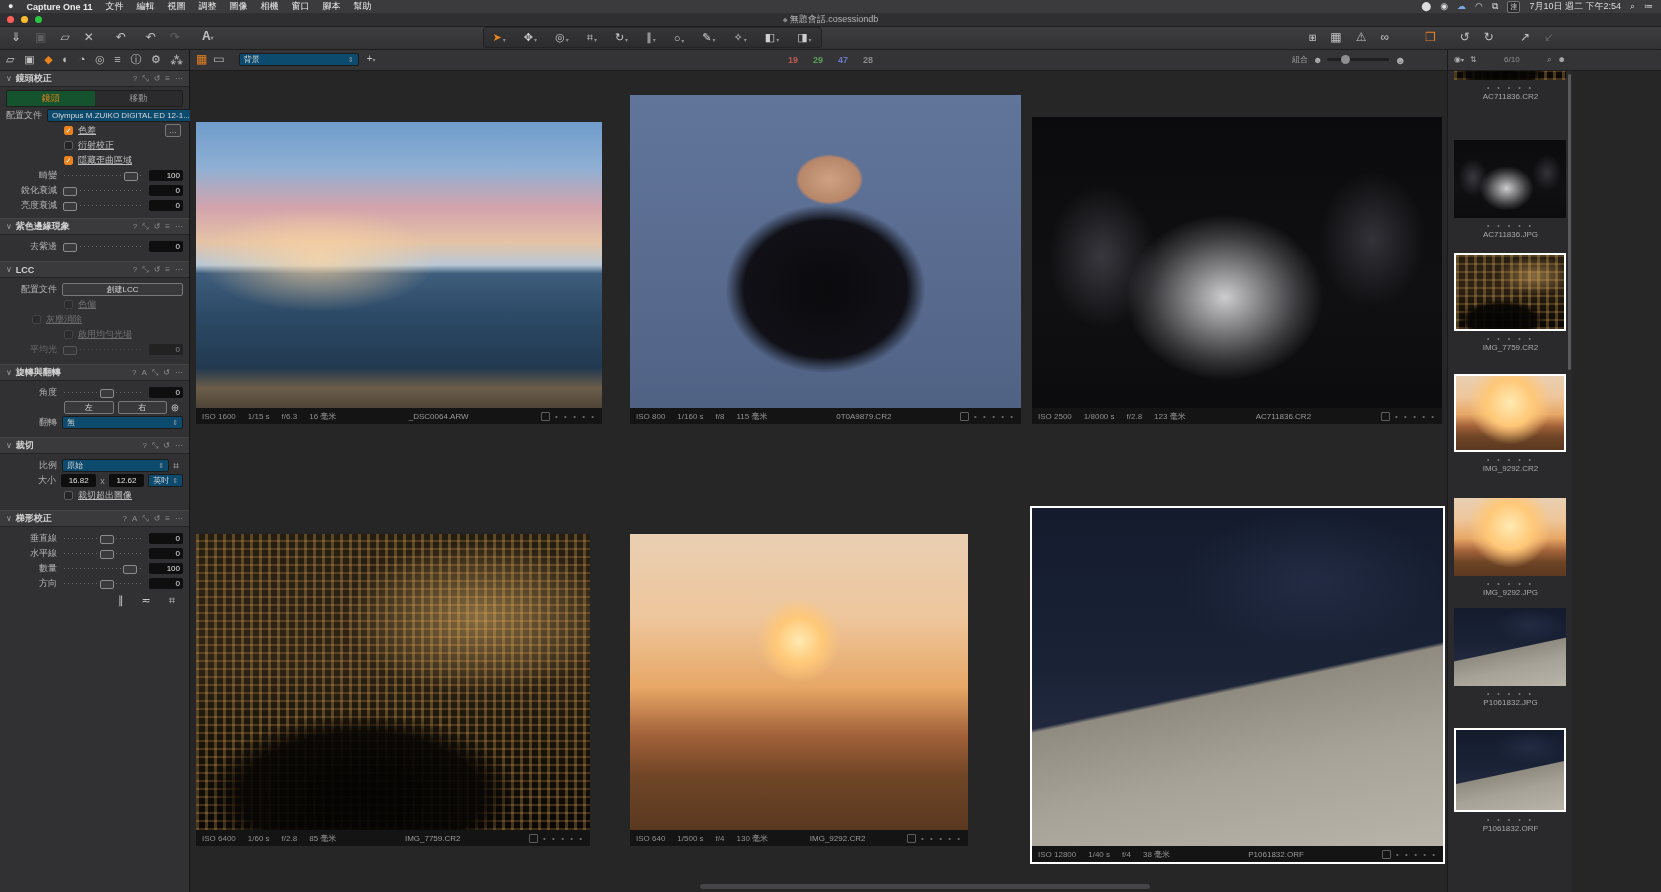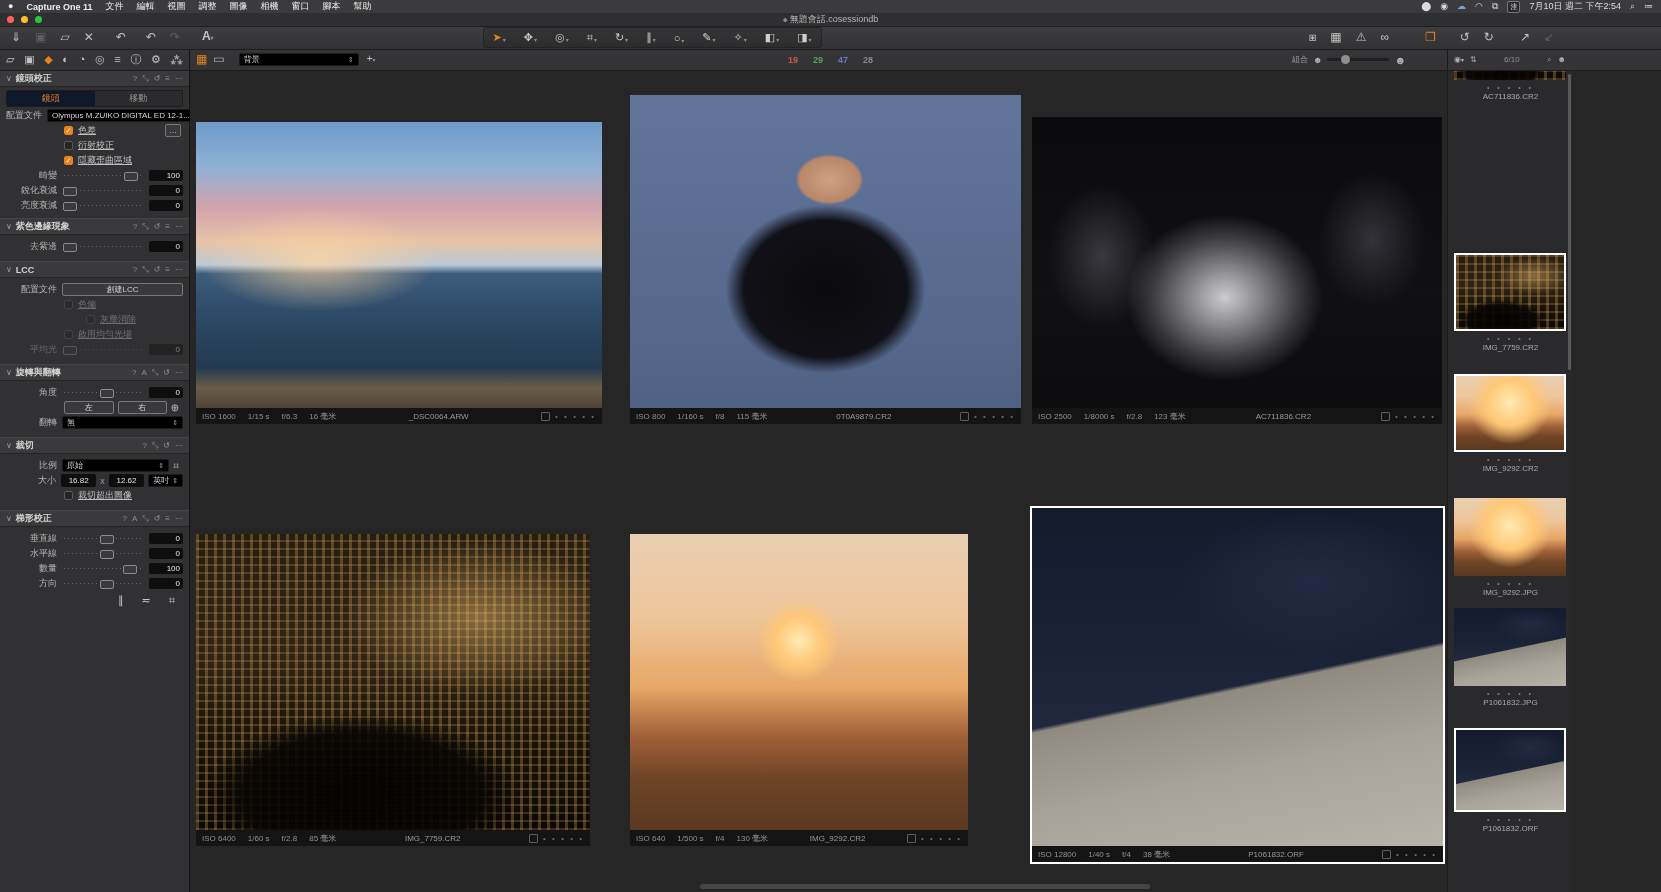--- a/index.html
+++ b/index.html
@@ -30,21 +30,21 @@
   .tool{position:relative;font-size:11px;color:#cfcfcf;padding:0 9px;}
   .tool .caret{font-size:6px;color:#8a8a8a;vertical-align:-1px;margin-left:1px;}
   .toolgroup{display:flex;align-items:center;border:1px solid #232323;border-radius:3px;
              background:rgba(0,0,0,.12);margin:0 4px;height:19px;}
   
   .subbar{top:49px;left:0;right:0;height:21px;background:#343436;border-bottom:1px solid #1c1c1c;z-index:47;}
   .lp-tabs{position:absolute;left:0;top:0;width:190px;height:21px;display:flex;align-items:center;
            justify-content:space-between;padding:0 6px;box-sizing:border-box;border-right:1px solid #161616;}
   .lp-tabs .tbi{padding:0;font-size:11px;}
   .viewtoggles{position:absolute;left:196px;top:0;height:21px;display:flex;align-items:center;gap:6px;}
-  .dd{height:13px;background:#000000;border:1px solid #1b1b1b;border-radius:2px;font-size:8px;
+  .dd{height:13px;background:#0c4a6e;border:1px solid #1b1b1b;border-radius:2px;font-size:8px;
       color:#d6d6d6;display:flex;align-items:center;padding:0 4px;box-sizing:border-box;}
   .dd .v{flex:1;overflow:hidden;white-space:nowrap;text-overflow:ellipsis;}
   .dd .st{font-size:7px;color:#9a9a9a;margin-left:3px;}
   .counts{position:absolute;left:788px;top:0;height:21px;display:flex;align-items:center;gap:15px;
           font-size:9px;font-weight:bold;}
   .zoomctl{position:absolute;left:1292px;top:0;height:21px;display:flex;align-items:center;gap:5px;
            font-size:8px;color:#9a9a9a;}
   .zslider{width:62px;height:3px;background:#1f1f1f;border-radius:2px;position:relative;}
   .zslider .zt{position:absolute;left:14px;top:-3px;width:9px;height:9px;border-radius:50%;background:#8f8f8f;}
   .fs-head{position:absolute;left:1447px;top:0;width:125px;height:21px;display:flex;align-items:center;
@@ -65,21 +65,21 @@
                  background:repeating-linear-gradient(90deg,#6a6a6a 0 1px,transparent 1px 4px);}
   .sthumb{position:absolute;top:3px;width:12px;height:7px;border:1px solid #8c8c8c;border-radius:2px;background:#3a3a3c;}
   .sval{width:34px;height:11px;background:#0e0e0e;border-radius:2px;color:#e2e2e2;font-size:8px;
         line-height:11px;text-align:right;padding-right:3px;box-sizing:border-box;margin-left:5px;}
   .cb{width:9px;height:9px;border-radius:2px;background:#242426;border:1px solid #5a5a5a;box-sizing:border-box;
       margin-right:5px;flex:none;}
   .cb.on{background:#e8821e;border-color:#e8821e;color:#fff;font-size:7px;line-height:8px;text-align:center;}
   .cbl{color:#c0c0c0;text-decoration:underline;}
   .lc-tabs{display:flex;margin:3px 6px 0 6px;height:15px;border:1px solid #1d1d1d;border-radius:2px;overflow:hidden;}
   .lc-tab{flex:1;display:flex;align-items:center;justify-content:center;font-size:9px;background:#2b2b2d;color:#9a9a9a;}
-  .lc-tab.sel{background:#0f172a;color:#e8821e;}
+  .lc-tab.sel{background:#14532d;color:#e8821e;}
   .btn-outline{height:13px;border:1px solid #787878;border-radius:2px;color:#d2d2d2;font-size:8px;
                display:flex;align-items:center;justify-content:center;background:#39393b;box-sizing:border-box;}
   .numfield{width:36px;height:13px;background:#0e0e0e;border-radius:2px;color:#e2e2e2;font-size:8px;
             line-height:13px;text-align:center;}
   .dis{opacity:.42;}
   .kbtns{display:flex;gap:18px;justify-content:flex-end;margin:4px 14px 0 0;color:#c6c6c6;font-size:11px;}
   
   .main{top:70px;left:190px;width:1257px;bottom:0;background:#262626;overflow:hidden;}
   .cell{position:absolute;}
   .cell .img{width:100%;}
@@ -336,21 +336,21 @@
       </span>
   </div>
   <div class="row" style="margin-top:5px">
     <span class="lab">配置文件</span>
     <span class="btn-outline" style="flex:1">創建LCC</span>
   </div>
   <div class="row dis" style="margin-left:64px">
     <span class="cb"></span>
     <span class="cbl">色偏</span>
   </div>
-  <div class="row dis" style="margin-left:86px">
+  <div class="row dis" style="margin-left:32px">
     <span class="cb"></span>
     <span class="cbl">灰塵消除</span>
   </div>
   <div class="row dis" style="margin-left:64px">
     <span class="cb"></span>
     <span class="cbl">啟用均勻光場</span>
   </div>
   <div class="row dis">
     <span class="lab">平均光</span>
     <span class="strack">
@@ -566,20 +566,25 @@
 </div>
 
 <div class="abs strip">
 
   <div class="fs-item" style="top:-66px">
     <div class="fs-thumb ph4" style="top:0;height:76px"></div>
     <div class="fs-dots">• • • • •</div>
     <div class="fs-label">AC711836.CR2</div>
   </div>
 
+  <div class="fs-item" style="top:70px">
+    <div class="fs-thumb ph3" style="height:78px"></div>
+    <div class="fs-dots">• • • • •</div>
+    <div class="fs-label">AC711836.JPG</div>
+  </div>
 
   <div class="fs-item" style="top:183px">
     <div class="fs-thumb ph4 selb" style="height:78px"></div>
     <div class="fs-dots">• • • • •</div>
     <div class="fs-label">IMG_7759.CR2</div>
   </div>
 
   <div class="fs-item" style="top:304px">
     <div class="fs-thumb ph5 selb" style="height:78px"></div>
     <div class="fs-dots">• • • • •</div>

